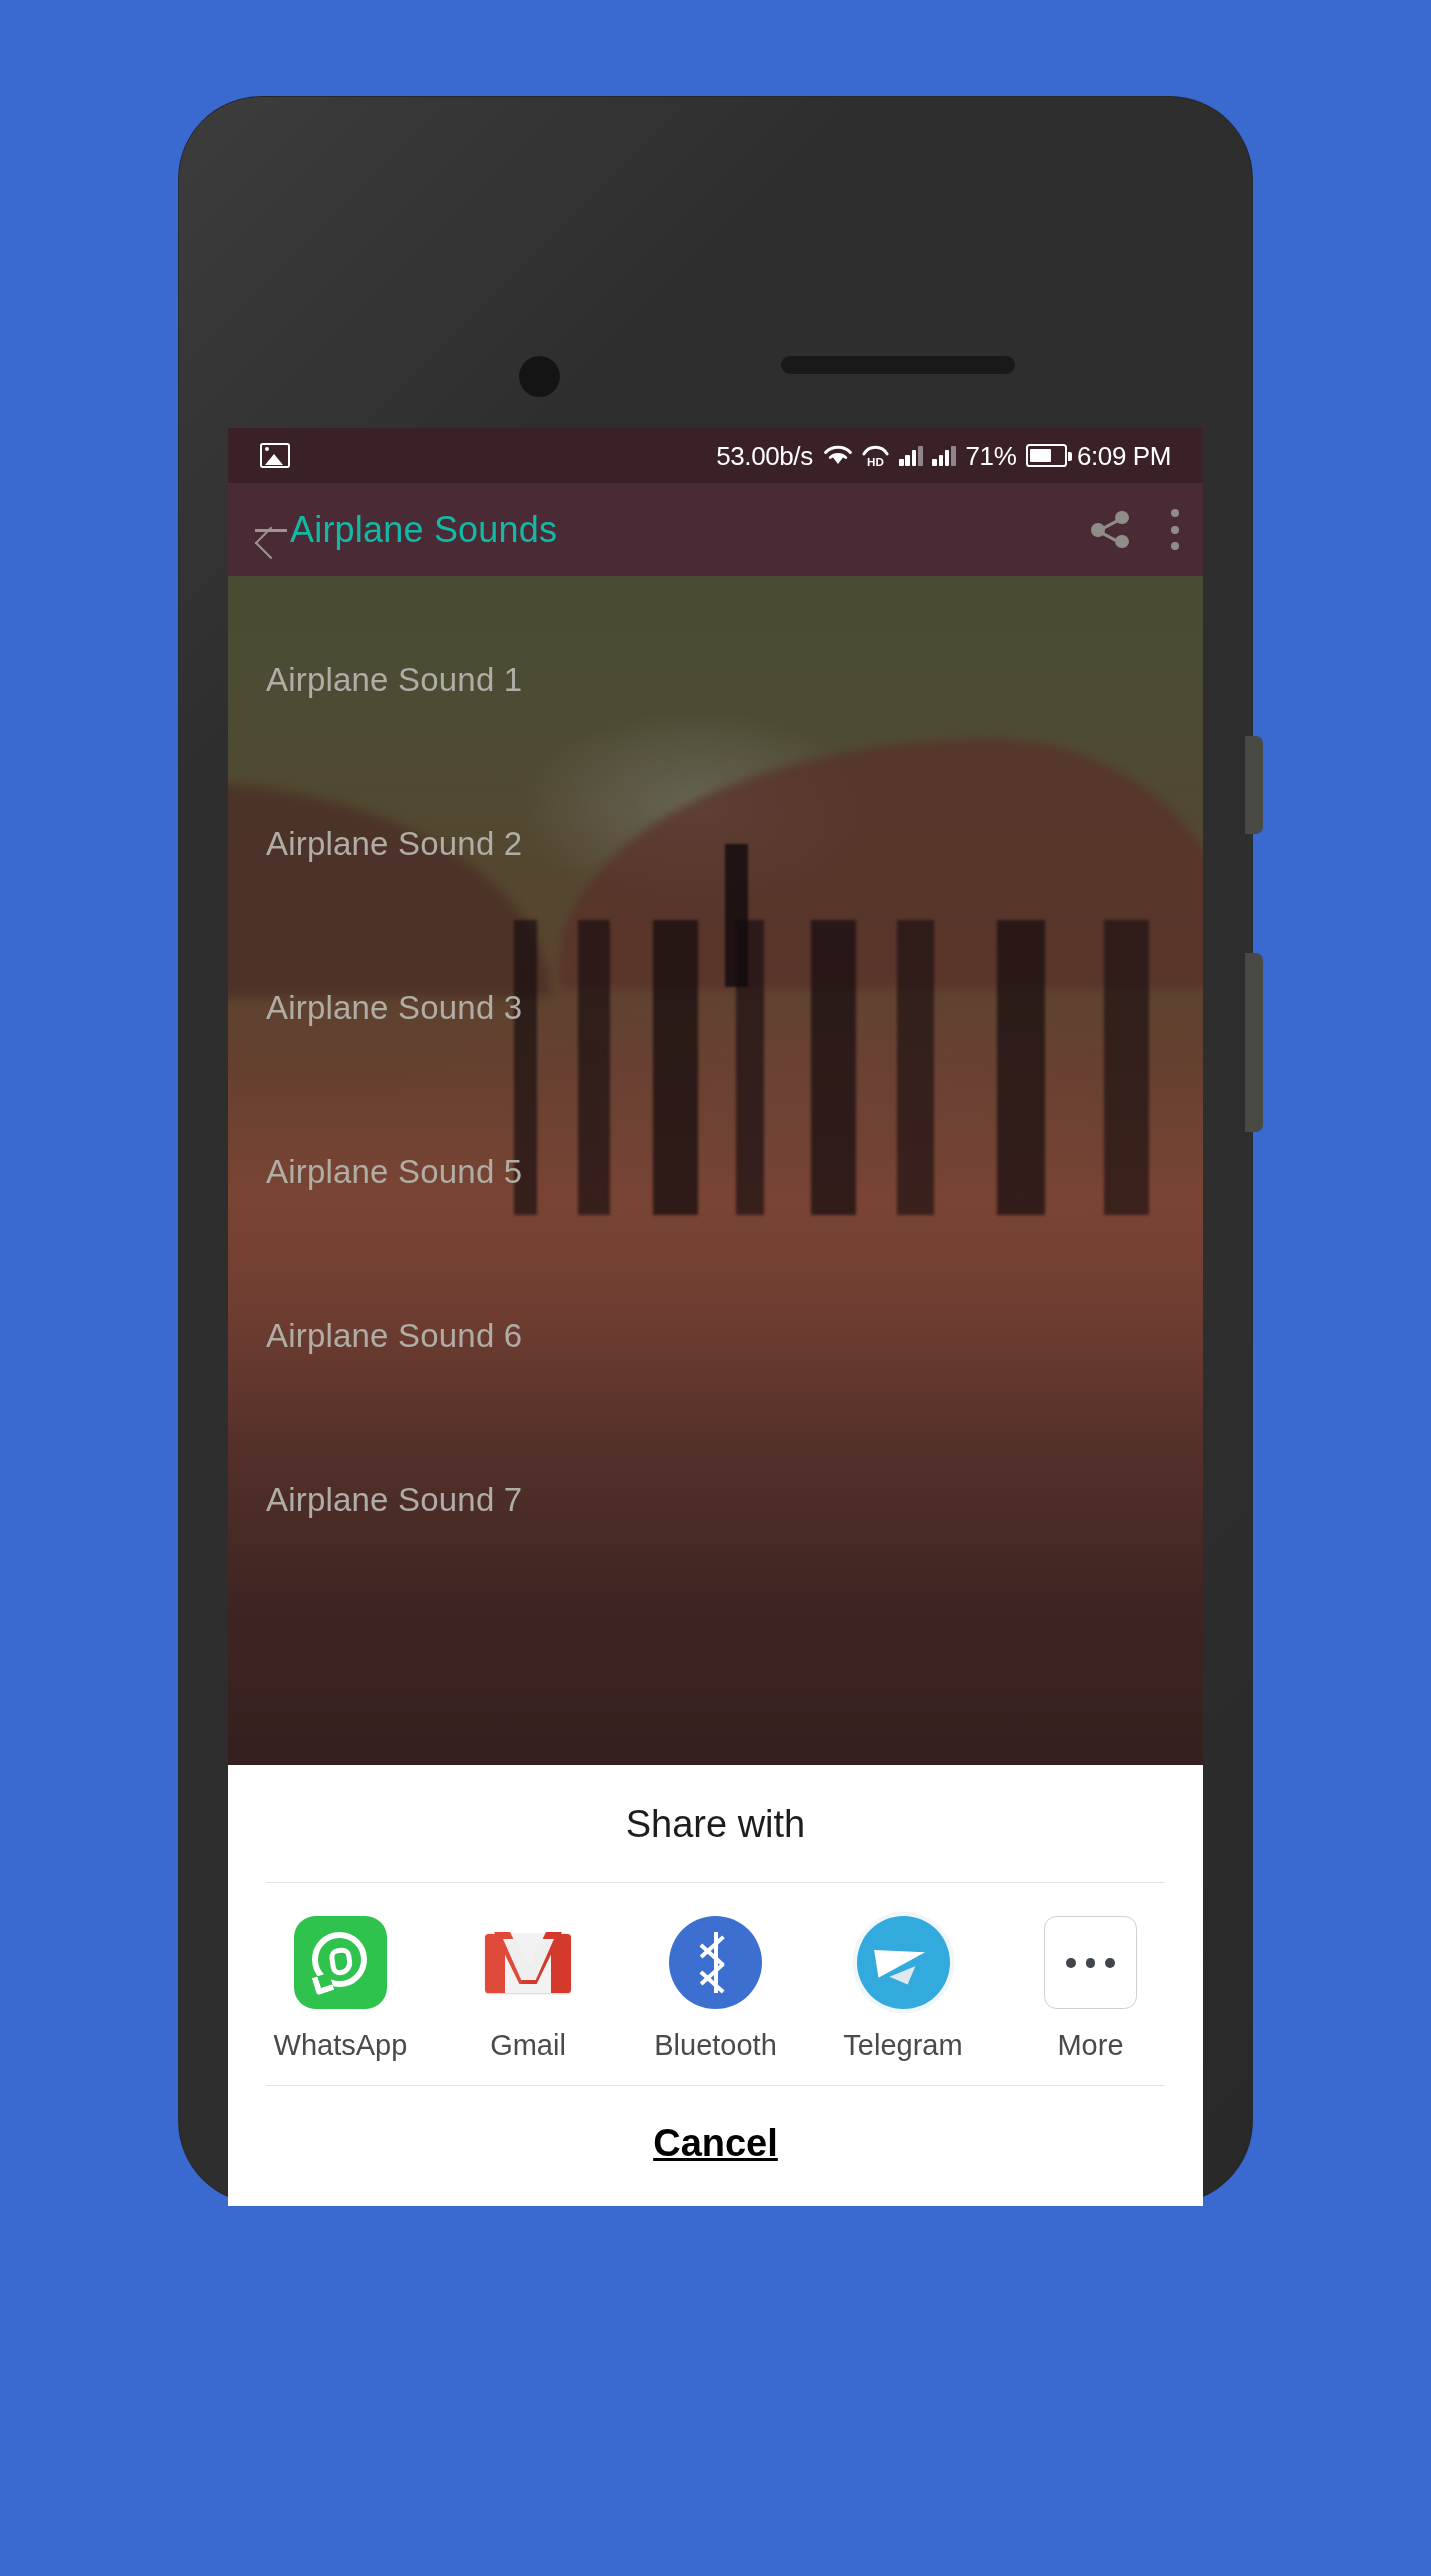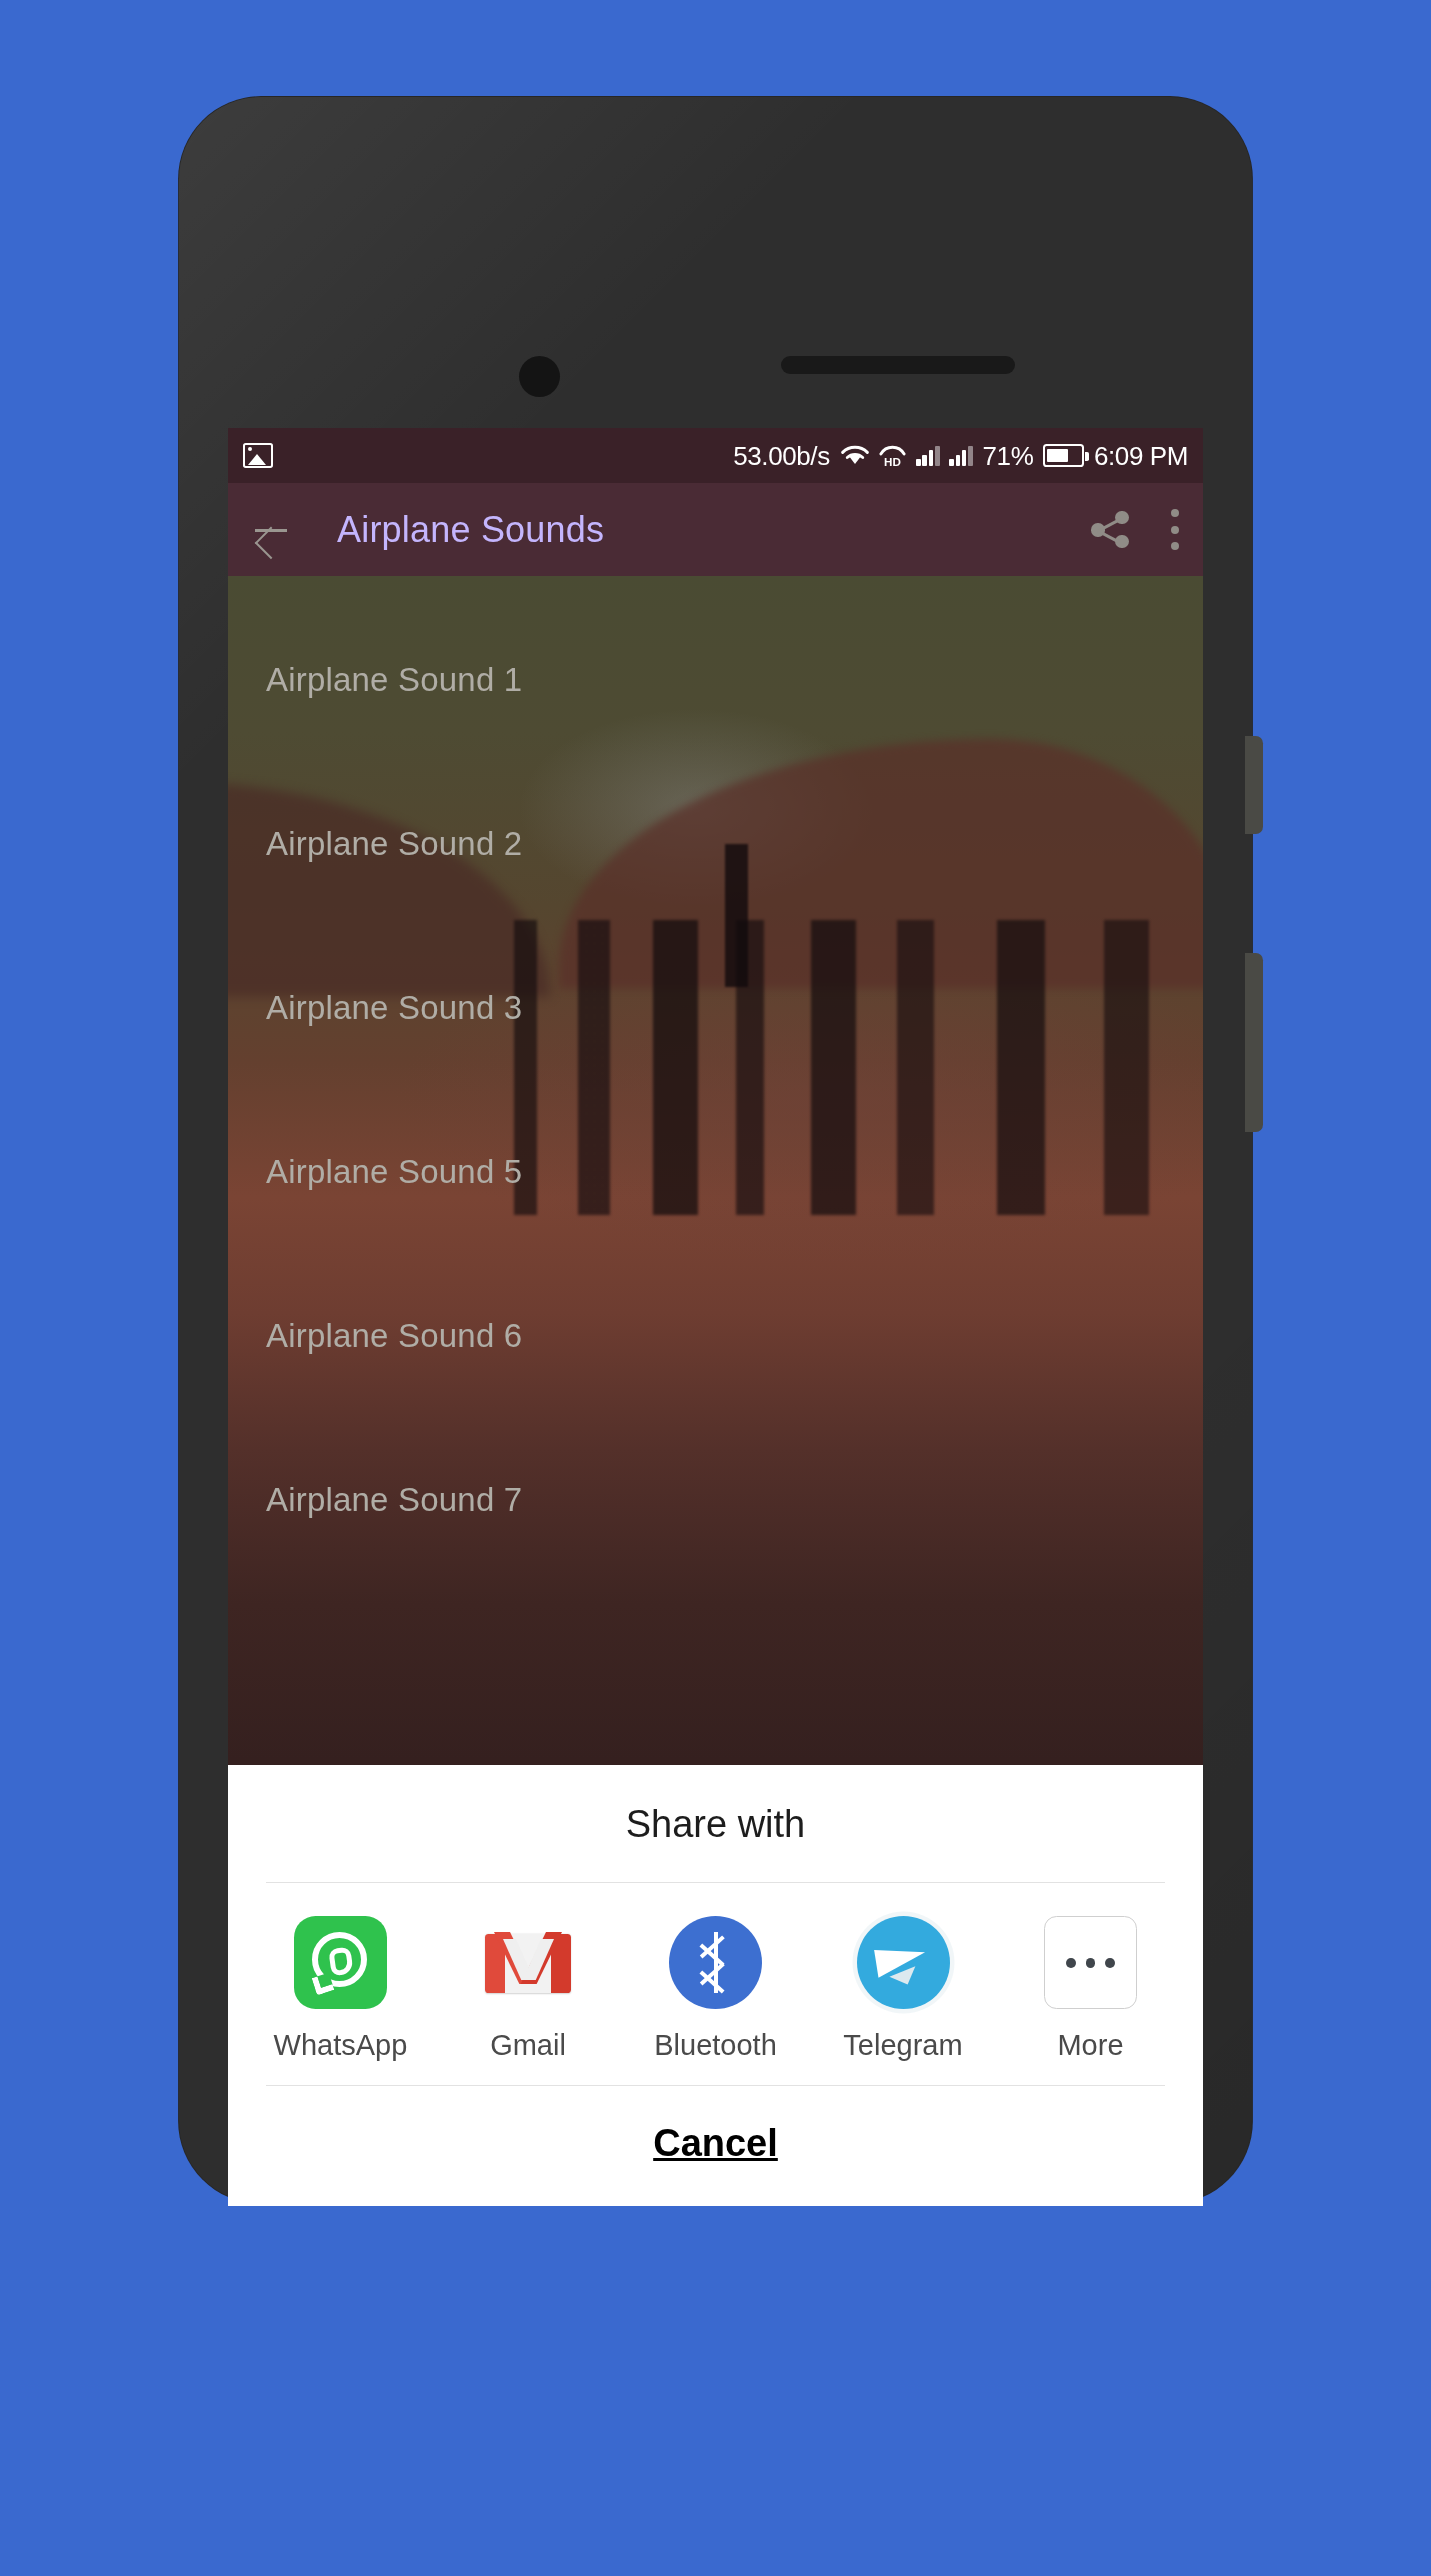--- a/index.html
+++ b/index.html
@@ -61,21 +61,21 @@
     background:#000;
     overflow:hidden;
   }
 
   
   .status-bar{
     position:relative;
     height:55px;
     background:#3A2128;
     display:flex;align-items:center;
-    padding:0 15px;
+    padding:0 32px;
     box-sizing:border-box;
     color:#FFFFFF;
   }
   .sb-left{display:flex;align-items:center;}
   .sb-right{margin-left:auto;display:flex;align-items:center;gap:9.8px;}
   .sb-text{font-size:26px;letter-spacing:-0.4px;line-height:1;}
   .img-icon{
     width:30px;height:25px;
     border:2.7px solid #fff;border-radius:2.7px;
     position:relative;box-sizing:border-box;
@@ -108,23 +108,22 @@
 
   
   .toolbar{
     position:relative;
     height:93px;
     background:#4A2B35;
     display:flex;align-items:center;
     padding:0 23px;box-sizing:border-box;
   }
   .tb-title{
-    color:#c4b5fd;
+    color:#14b8a6;
     font-size:36px;
-    margin-left:47px;
     letter-spacing:0.2px;
   }
   .tb-actions{margin-left:auto;display:flex;align-items:center;gap:39px;}
   .icon-back{width:39px;height:39px;position:relative;}
   .icon-back:before{
     content:"";position:absolute;left:3.6px;top:19px;width:32px;height:2.7px;background:#9A9690;
   }
   .icon-back:after{
     content:"";position:absolute;left:3.6px;top:9.8px;width:20.6px;height:20.6px;
     border-left:2.7px solid #9A9690;border-bottom:2.7px solid #9A9690;

